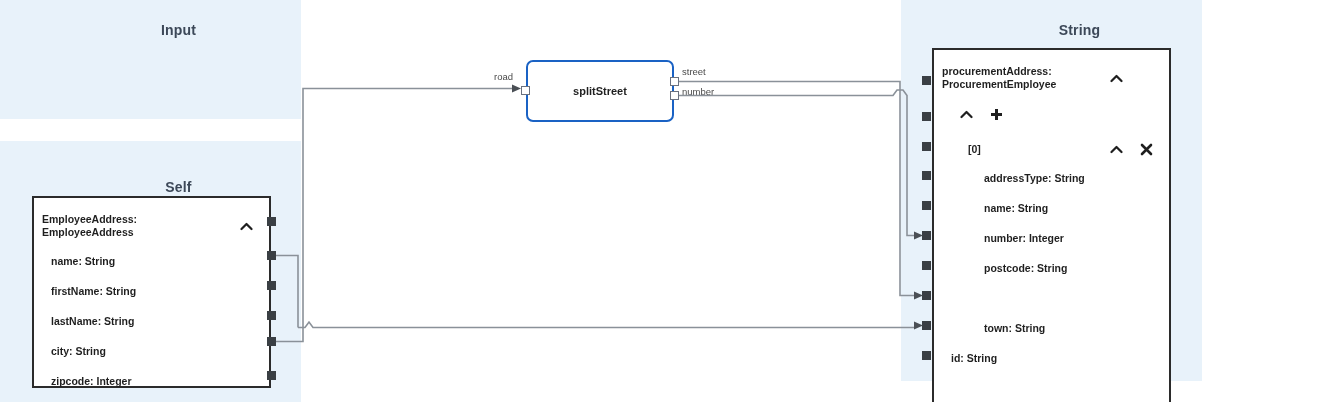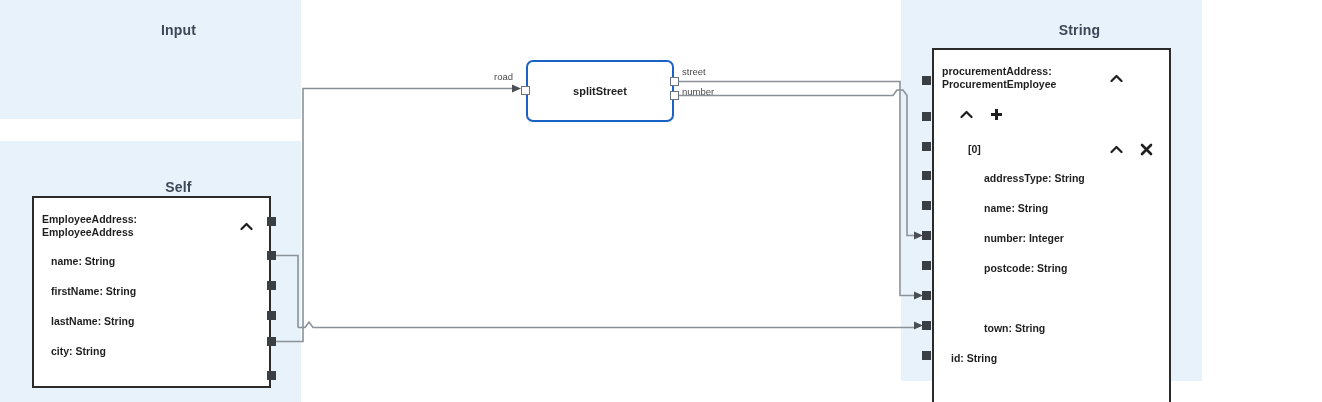--- a/index.html
+++ b/index.html
@@ -183,20 +183,23 @@
       <div class="row-label">name: String</div>
     </div>
     <div class="schema-row lv1" style="top:78px">
       <div class="row-label">firstName: String</div>
     </div>
     <div class="schema-row lv1" style="top:108px">
       <div class="row-label">lastName: String</div>
     </div>
     <div class="schema-row lv1" style="top:138px">
       <div class="row-label">city: String</div>
+    </div>
+    <div class="schema-row lv1" style="top:168px">
+      <div class="row-label">zipcode: Integer</div>
     </div>
   </div>
 
   <div class="port" style="left:267px;top:217px"></div>
   <div class="port" style="left:267px;top:251px"></div>
   <div class="port" style="left:267px;top:281px"></div>
   <div class="port" style="left:267px;top:311px"></div>
   <div class="port" style="left:267px;top:337px"></div>
   <div class="port" style="left:267px;top:371px"></div>
 

